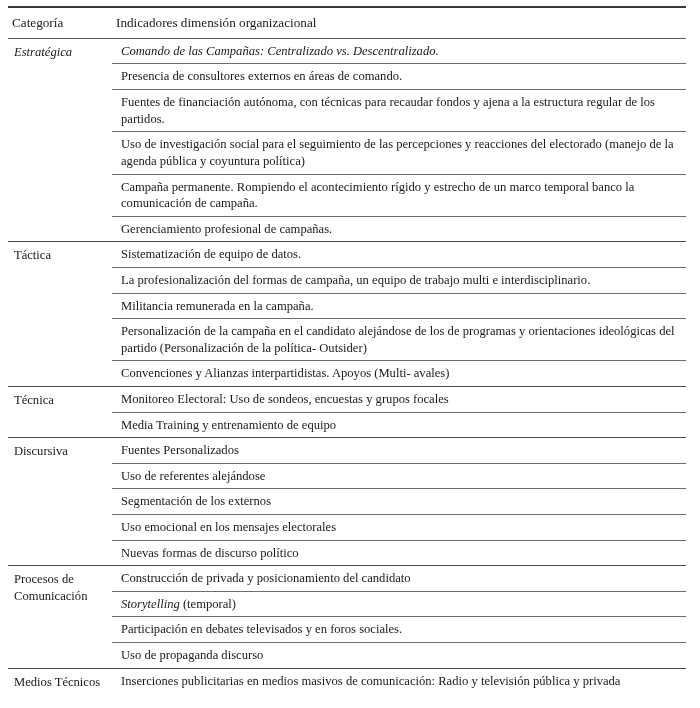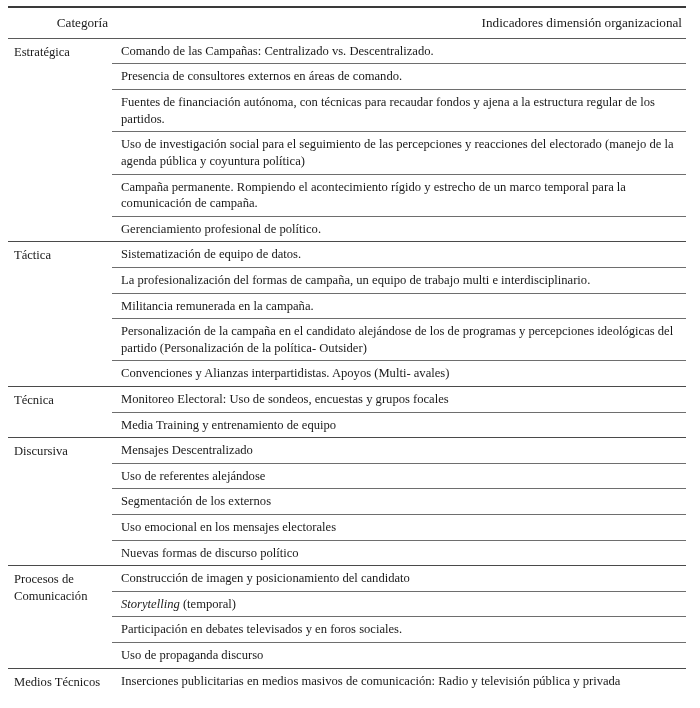--- a/index.html
+++ b/index.html
@@ -37,22 +37,22 @@
   
   thead tr.header-row th {
     border-top: 2px solid #3a3a3a;
     border-bottom: 1.6px solid #5a5a5a;
     font-weight: normal;
     font-size: 13.2px;
     padding: 7px 4px 7px 4px;
     vertical-align: middle;
     line-height: 1.2;
   }
-  th.head-cat { text-align: right; }
-  th.head-ind { text-align: right; }
+  th.head-cat { text-align: left; }
+  th.head-ind { text-align: left; }
 
   
   td {
     font-size: 12.6px;
     line-height: 1.32;
     vertical-align: top;
     padding: 4px 3px 4px 0;
     background: transparent;
   }
 
@@ -72,21 +72,21 @@
   tr.sub-row > td.ind-cell {
     border-top: 1.1px solid #6e6e6e;
   }
 
   
   tr.group-start > td {
     border-top: 1.6px solid #4a4a4a;
   }
 
   
-  tr.first-group > td { border-top: none; }
+  tr.first-group > td { border-top: none; font-style: italic; }
 
   tbody tr:last-child > td {
     
   }
 
   .ital { font-style: italic; margin-top: 25px; }
 
   
   .scan {
     filter: none;
@@ -116,67 +116,67 @@
         <tr class="sub-row">
           <td class="ind-cell">Presencia de consultores externos en áreas de comando.</td>
         </tr>
         <tr class="sub-row">
           <td class="ind-cell">Fuentes de financiación autónoma, con técnicas para recaudar fondos y ajena a la estructura regular de los partidos.</td>
         </tr>
         <tr class="sub-row">
           <td class="ind-cell">Uso de investigación social para el seguimiento de las percepciones y reacciones del electorado (manejo de la agenda pública y coyuntura política)</td>
         </tr>
         <tr class="sub-row">
-          <td class="ind-cell">Campaña permanente. Rompiendo el acontecimiento rígido y estrecho de un marco temporal para la comunicación de campaña.</td>
+          <td class="ind-cell">Campaña permanente. Rompiendo el acontecimiento rígido y estrecho de un marco temporal banco la comunicación de campaña.</td>
         </tr>
         <tr class="sub-row">
-          <td class="ind-cell">Gerenciamiento profesional de político.</td>
+          <td class="ind-cell">Gerenciamiento profesional de campañas.</td>
         </tr>
         <tr class="group-start">
           <td class="cat-cell" rowspan="5">Táctica</td>
           <td class="ind-cell">Sistematización de equipo de datos.</td>
         </tr>
         <tr class="sub-row">
           <td class="ind-cell">La profesionalización del formas de campaña, un equipo de trabajo multi e interdisciplinario.</td>
         </tr>
         <tr class="sub-row">
           <td class="ind-cell">Militancia remunerada en la campaña.</td>
         </tr>
         <tr class="sub-row">
-          <td class="ind-cell">Personalización de la campaña en el candidato alejándose de los de programas y percepciones ideológicas del partido (Personalización de la política- Outsider)</td>
+          <td class="ind-cell">Personalización de la campaña en el candidato alejándose de los de programas y orientaciones ideológicas del partido (Personalización de la política- Outsider)</td>
         </tr>
         <tr class="sub-row">
           <td class="ind-cell">Convenciones y Alianzas interpartidistas. Apoyos (Multi- avales)</td>
         </tr>
         <tr class="group-start">
           <td class="cat-cell" rowspan="2">Técnica</td>
           <td class="ind-cell">Monitoreo Electoral: Uso de sondeos, encuestas y grupos focales</td>
         </tr>
         <tr class="sub-row">
           <td class="ind-cell">Media Training y entrenamiento de equipo</td>
         </tr>
         <tr class="group-start">
           <td class="cat-cell" rowspan="5">Discursiva</td>
-          <td class="ind-cell">Mensajes Descentralizado</td>
+          <td class="ind-cell">Fuentes Personalizados</td>
         </tr>
         <tr class="sub-row">
           <td class="ind-cell">Uso de referentes alejándose</td>
         </tr>
         <tr class="sub-row">
           <td class="ind-cell">Segmentación de los externos</td>
         </tr>
         <tr class="sub-row">
           <td class="ind-cell">Uso emocional en los mensajes electorales</td>
         </tr>
         <tr class="sub-row">
           <td class="ind-cell">Nuevas formas de discurso político</td>
         </tr>
         <tr class="group-start">
           <td class="cat-cell" rowspan="4">Procesos de Comunicación</td>
-          <td class="ind-cell">Construcción de imagen y posicionamiento del candidato</td>
+          <td class="ind-cell">Construcción de privada y posicionamiento del candidato</td>
         </tr>
         <tr class="sub-row">
           <td class="ind-cell"><span class="ital">Storytelling</span><span> (temporal)</span></td>
         </tr>
         <tr class="sub-row">
           <td class="ind-cell">Participación en debates televisados y en foros sociales.</td>
         </tr>
         <tr class="sub-row">
           <td class="ind-cell">Uso de propaganda discurso</td>
         </tr>

